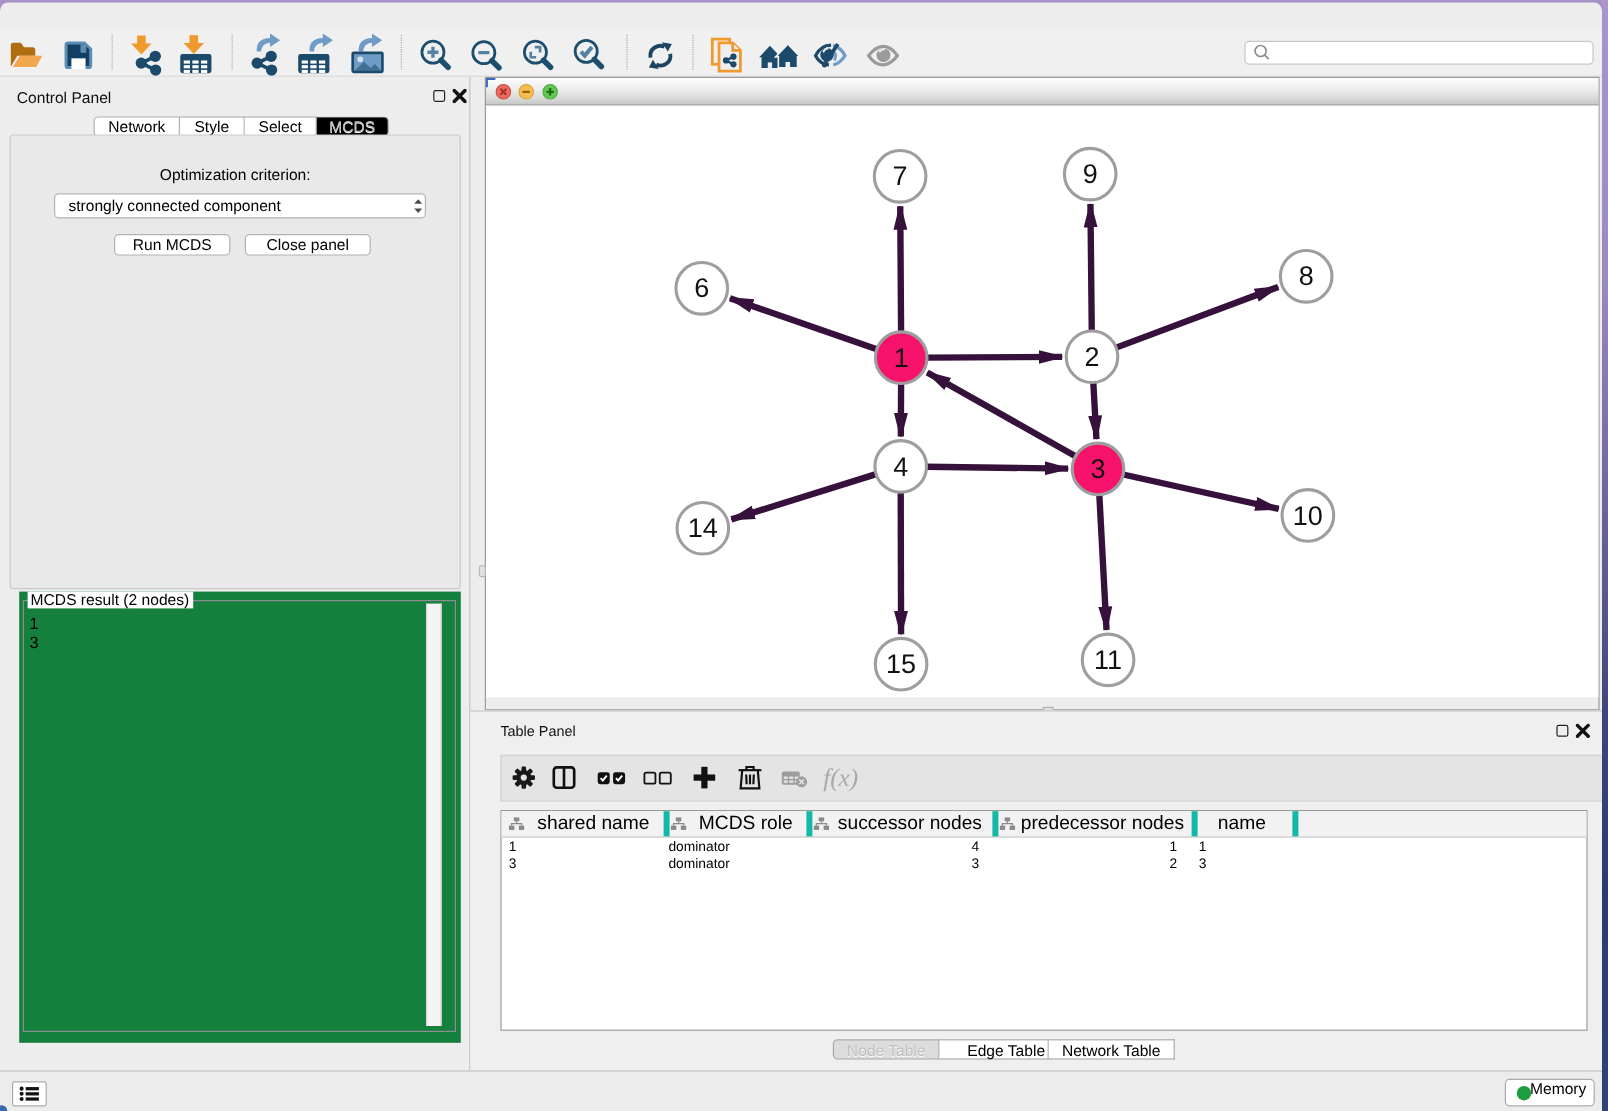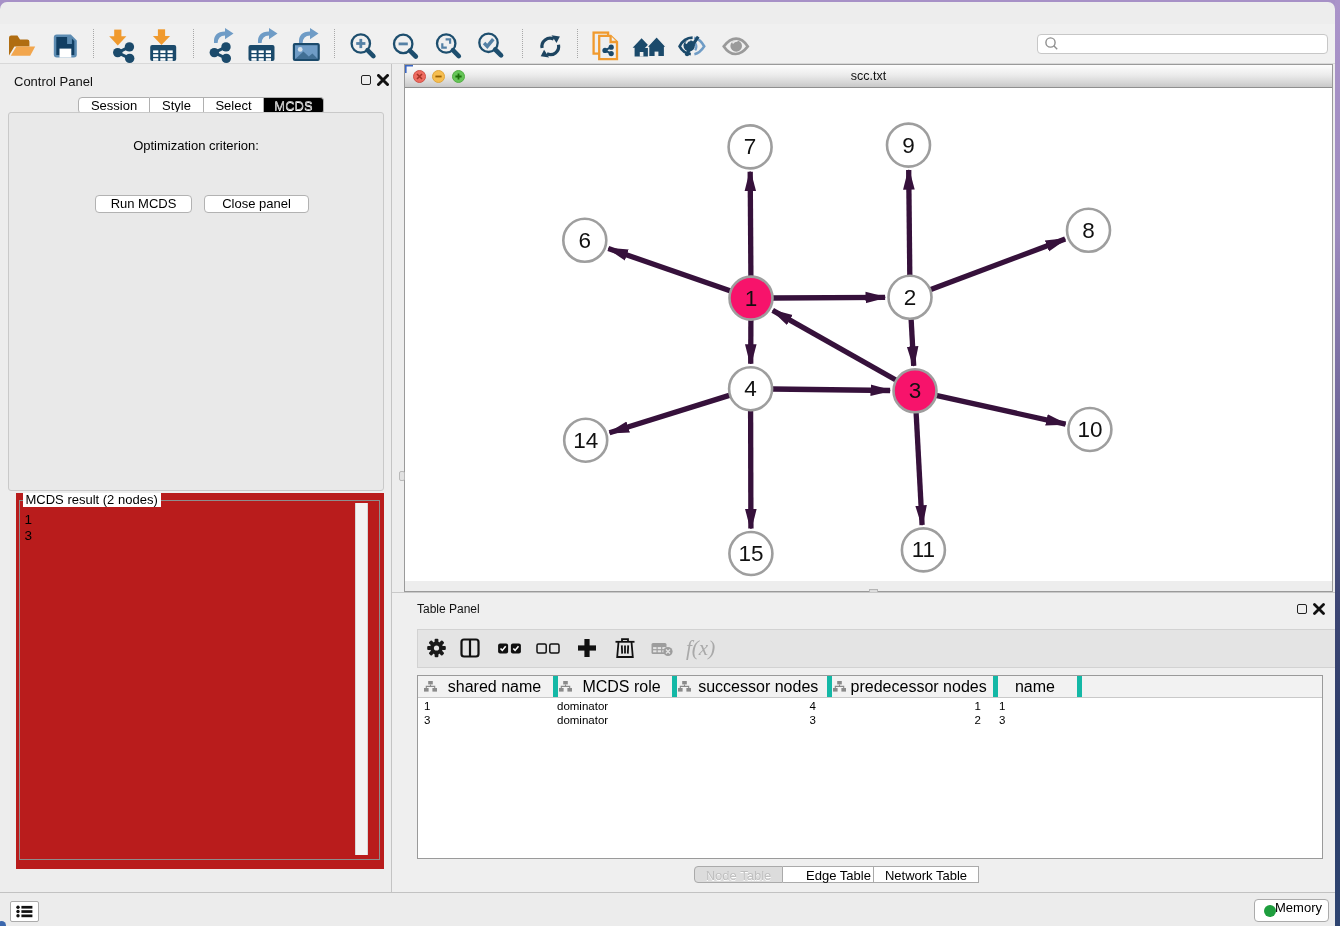--- a/index.html
+++ b/index.html
@@ -26,21 +26,21 @@
 #cp{position:absolute;left:0;top:0;width:391px;height:828px;border-right:1px solid #c4c4c4;}
 #cp-title{position:absolute;left:14px;top:10px;font-size:13px;color:#111;}
 .tabrow{position:absolute;display:flex;}
 .tab{height:17px;line-height:15px;font-size:13px;text-align:center;color:#000;
   background:#fff;border:1px solid #b0b0b0;border-left:none;padding:0;}
 .tab.first{border-left:1px solid #b0b0b0;border-radius:4px 0 0 4px;}
 .tab.last{border-radius:0 4px 4px 0;}
 .tab.sel{background:#000000;color:#b9b9b9;text-shadow:0 1px 0 #fff;}
 #cp-panel{position:absolute;left:8px;top:48px;width:374px;height:377px;background:#e9e9e9;
   border:1px solid #c9c9c9;border-radius:3px;}
-#cp-white{position:absolute;left:15.5px;top:428.5px;width:368px;height:376px;background:#b91c1c;}
+#cp-white{position:absolute;left:15.5px;top:428.5px;width:368px;height:376px;background:#15803d;}
 #fieldset{position:absolute;left:3px;top:7px;width:359px;height:358px;
   border:1px solid #8e8e8e;margin:0;padding:0;}
 #mcds-scroll{position:absolute;right:11px;top:2px;width:11px;height:352px;
   background:#f4f4f4;border:1px solid #d7d7d7;border-top:none;border-bottom:none;}
 
 .btn{position:absolute;background:#fff;border:1px solid #b2b2b2;border-radius:4px;
   font-size:13px;text-align:center;color:#000;}
 
 #netwin{position:absolute;left:404px;top:0px;width:927px;height:526px;
   border:1px solid #9a9a9a;background:#ededed;}
@@ -226,27 +226,34 @@
       </div>
   </div>
   <div id="content">
     <div id="cp">
       <div id="cp-title">Control Panel</div>
       <div class="abs" style="left:361px;top:11px;width:8px;height:8px;border:1.6px solid #222;border-radius:2px;"></div>
         <svg class="abs" style="left:377px;top:10px;" width="12" height="12">
           <path d="M1.5,1.5 L10.5,10.5 M10.5,1.5 L1.5,10.5" stroke="#111" stroke-width="3" stroke-linecap="round"></path>
         </svg>
       <div class="tabrow" style="left:78px;top:33px;">
-        <div class="tab first" style="width:72px;">Session</div>
+        <div class="tab first" style="width:72px;">Network</div>
         <div class="tab" style="width:54px;">Style</div>
         <div class="tab" style="width:60px;">Select</div>
         <div class="tab last sel" style="width:60px;">MCDS</div>
       </div>
       <div id="cp-panel">
         <div class="abs" style="left:0;top:25px;width:100%;text-align:center;font-size:13px;">Optimization criterion:</div>
+        <div class="abs" style="left:36px;top:48px;width:308px;height:19px;background:#fff;border:1px solid #b5b5b5;border-radius:4px;">
+          <div class="abs" style="left:11px;top:2px;font-size:13px;">strongly connected component</div>
+          <svg class="abs" style="left:298px;top:4px;" width="9" height="12">
+              <path d="M4.5,0 L1.2,3.8 L7.8,3.8 Z" fill="#4a4a4a"></path>
+              <path d="M4.5,11.5 L1.2,7.7 L7.8,7.7 Z" fill="#4a4a4a"></path>
+            </svg>
+        </div>
         <div class="btn" style="left:86px;top:82px;width:95px;height:16px;line-height:16px;">Run MCDS</div>
         <div class="btn" style="left:195px;top:82px;width:103px;height:16px;line-height:16px;">Close panel</div>
       </div>
       <div id="cp-white">
         <div id="fieldset">
           <span style="position:absolute;left:3px;top:-8px;background:#fff;padding:0 3px;font-size:13px;line-height:14px;">MCDS result (2 nodes)</span>
           <div class="abs" style="left:5px;top:11px;font-size:13.5px;line-height:16.3px;">1<br>3</div>
           <div id="mcds-scroll"></div>
         </div>
       </div>
@@ -261,21 +268,20 @@
           <div class="light" style="left:27px;background:#f6be50;border:1px solid #dfa63d;">
             <svg width="11" height="11" style="position:absolute;left:0;top:0;">
               <line x1="2.4" y1="5.5" x2="8.6" y2="5.5" stroke="#9a6003" stroke-width="1.8"></line>
             </svg>
           </div>
           <div class="light" style="left:46.5px;background:#65c558;border:1px solid #54ad45;">
             <svg width="11" height="11" style="position:absolute;left:0;top:0;">
               <path d="M2.4,5.5 L8.6,5.5 M5.5,2.4 L5.5,8.6" stroke="#1c6f0c" stroke-width="1.8"></path>
             </svg>
           </div>
-        <div class="t">scc.txt</div>
       </div>
       <div id="nw-canvas">
         <svg width="927" height="493" viewBox="0 0 927 493">
 <defs>
               <marker id="ah" markerUnits="userSpaceOnUse" markerWidth="22" markerHeight="15" refX="19.6" refY="7" orient="auto">
 <path d="M0,1.2 L19.8,6.3 L19.8,7.7 L0,12.8 Z" fill="#36113b"></path>
               </marker>
             </defs>
             <g transform="translate(1,0.8)">
 <g stroke="#36113b" stroke-width="5.3">

